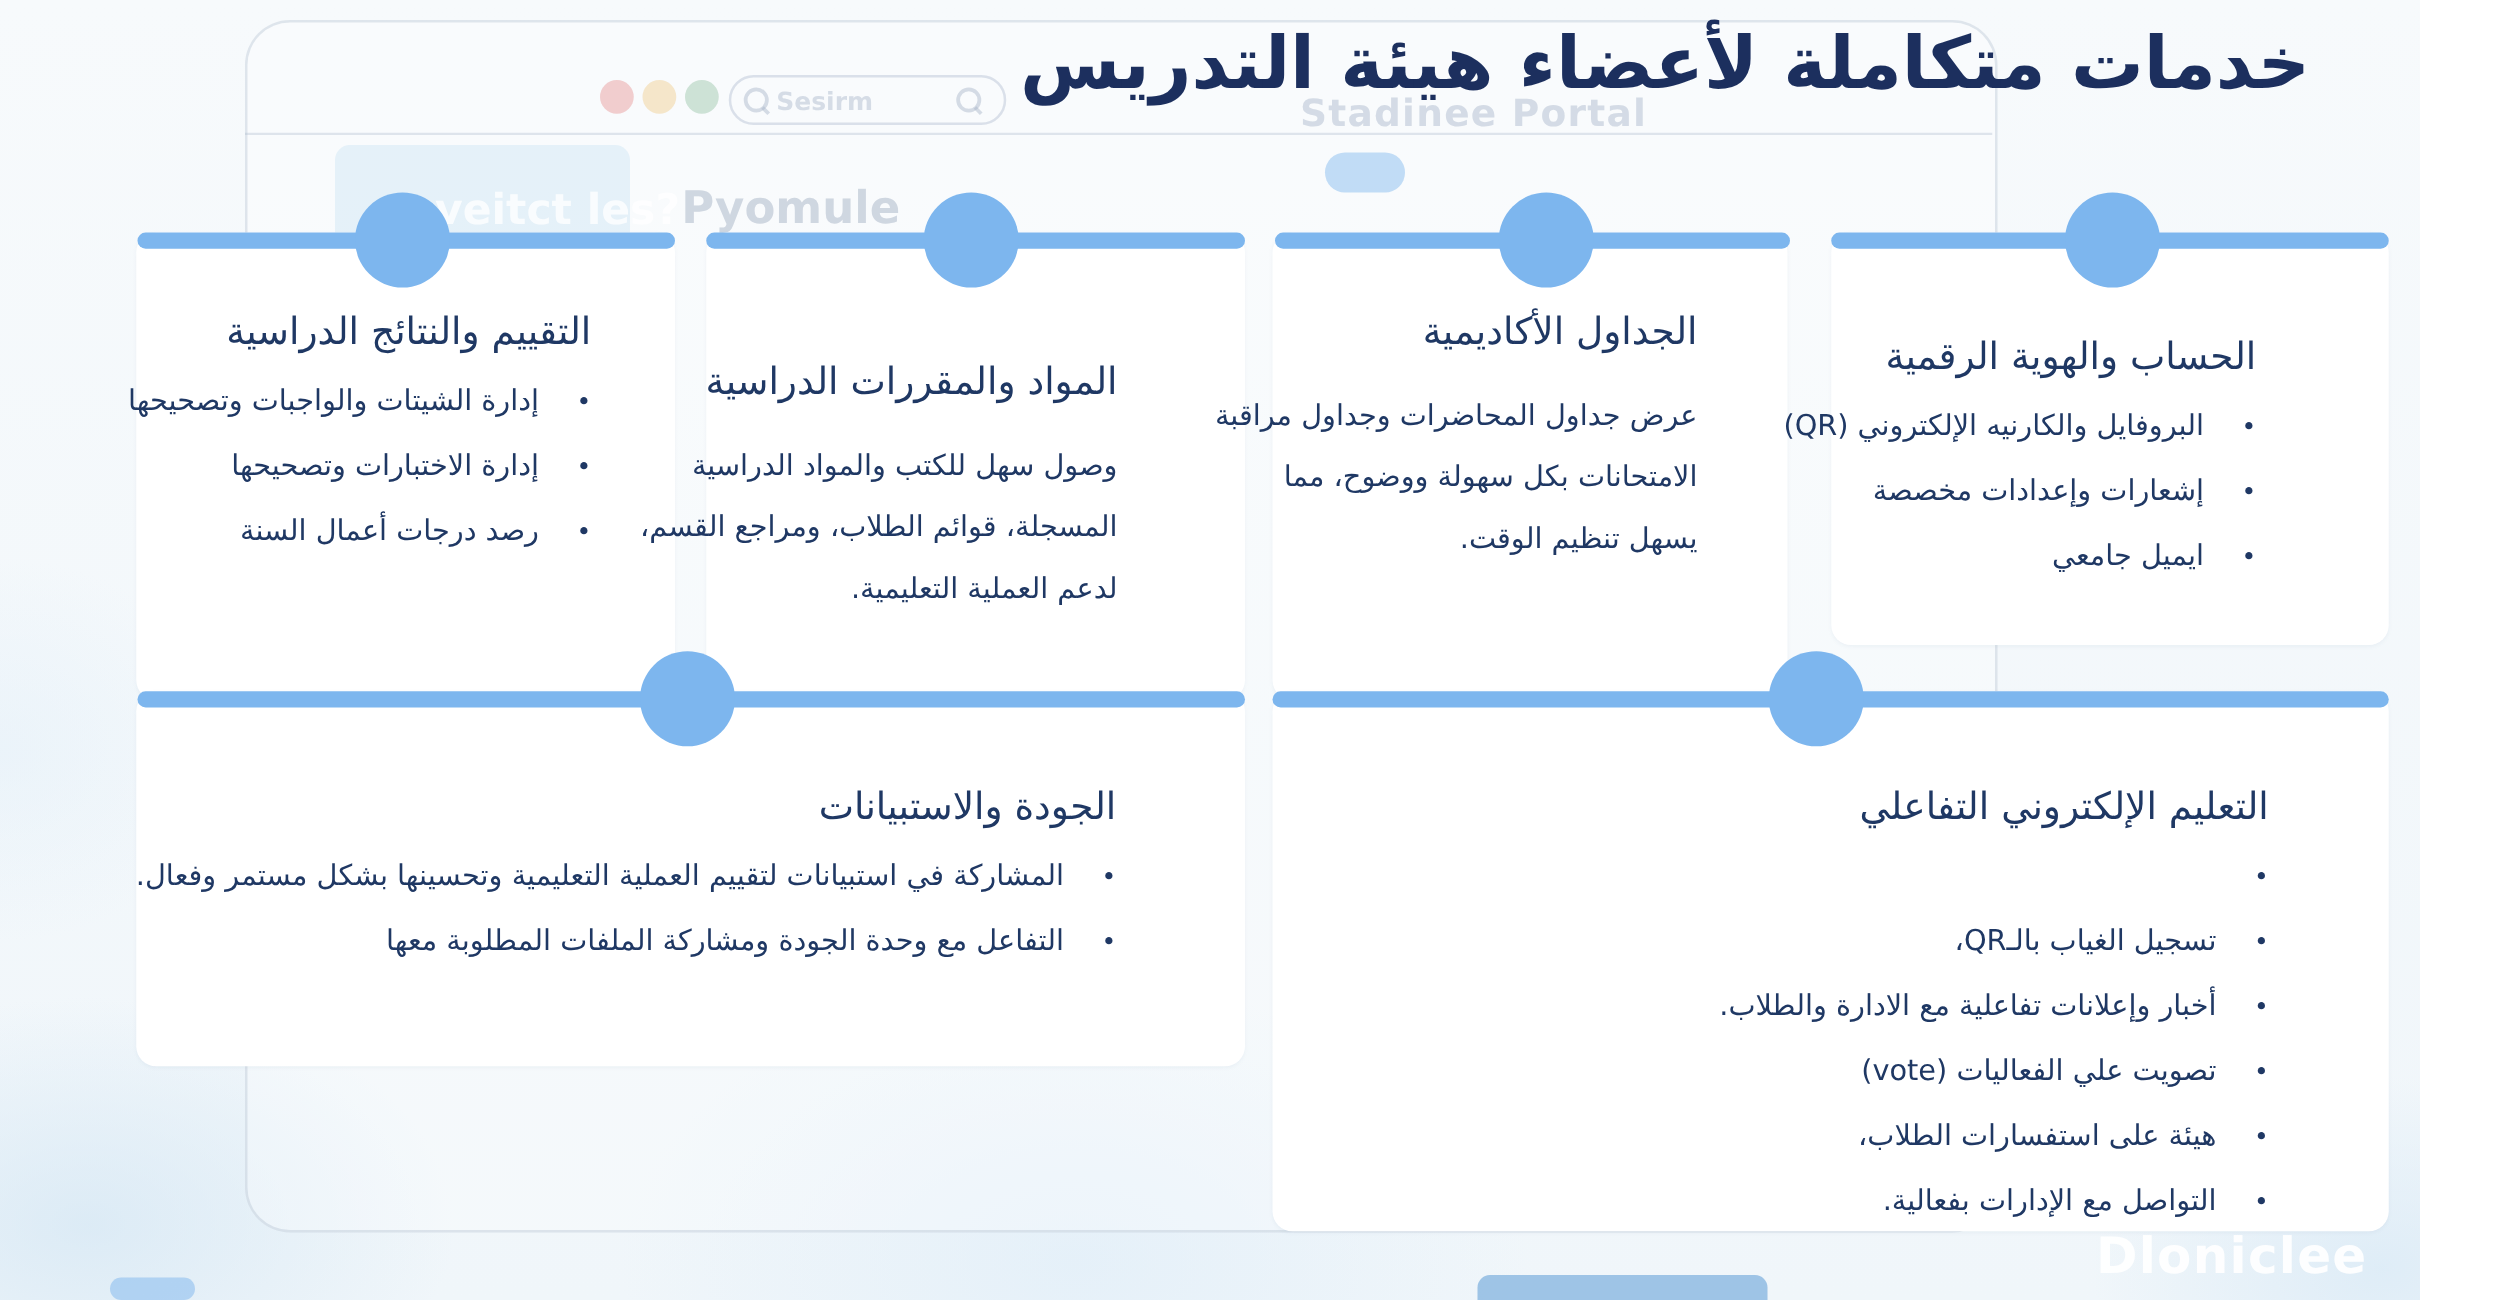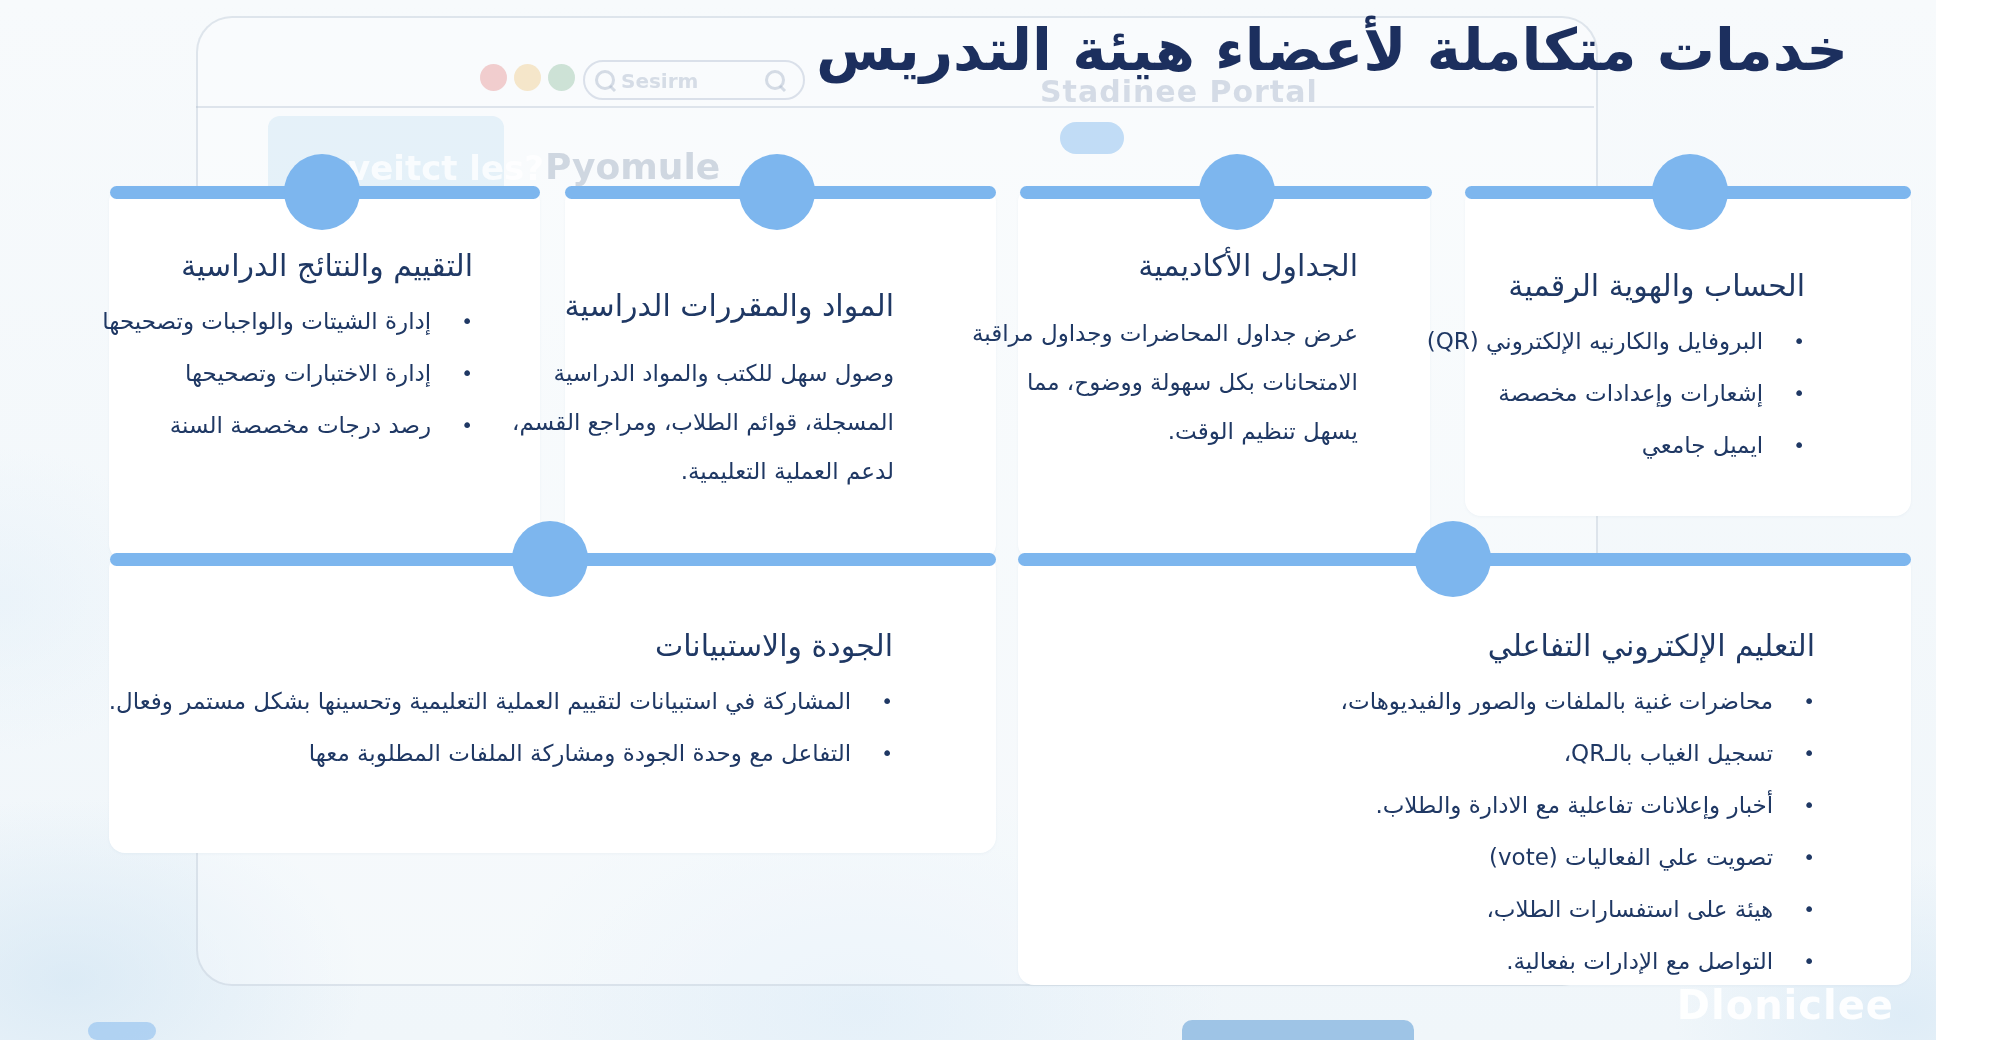--- a/index.html
+++ b/index.html
@@ -133,31 +133,30 @@
       <li>
           <span class="marker">•</span>
           <span>إدارة الشيتات والواجبات وتصحيحها</span>
         </li>
       <li>
           <span class="marker">•</span>
           <span>إدارة  الاختبارات وتصحيحها</span>
         </li>
       <li>
           <span class="marker">•</span>
-          <span>رصد درجات مخصصة السنة</span>
+          <span>رصد درجات أعمال السنة</span>
         </li>
     </ul>
   </div>
 
   <div class="content" style="right:121px;top:628px;width:770px;">
     <h2>التعليم الإلكتروني التفاعلي</h2>
     <ul>
       <li>
           <span class="marker">•</span>
-          <span>محاضرات غنية بالملفات والصور والفيديوهات،</span>
         </li>
       <li>
           <span class="marker">•</span>
           <span>تسجيل الغياب بالـQR،</span>
         </li>
       <li>
           <span class="marker">•</span>
           <span>أخبار وإعلانات تفاعلية مع الادارة والطلاب.</span>
         </li>
       <li>

